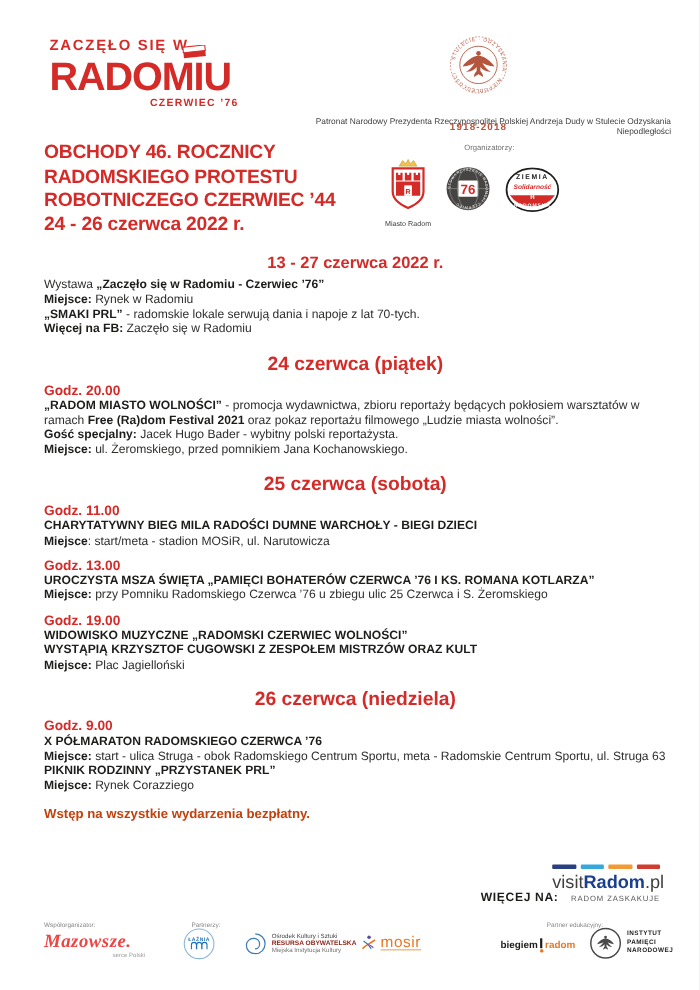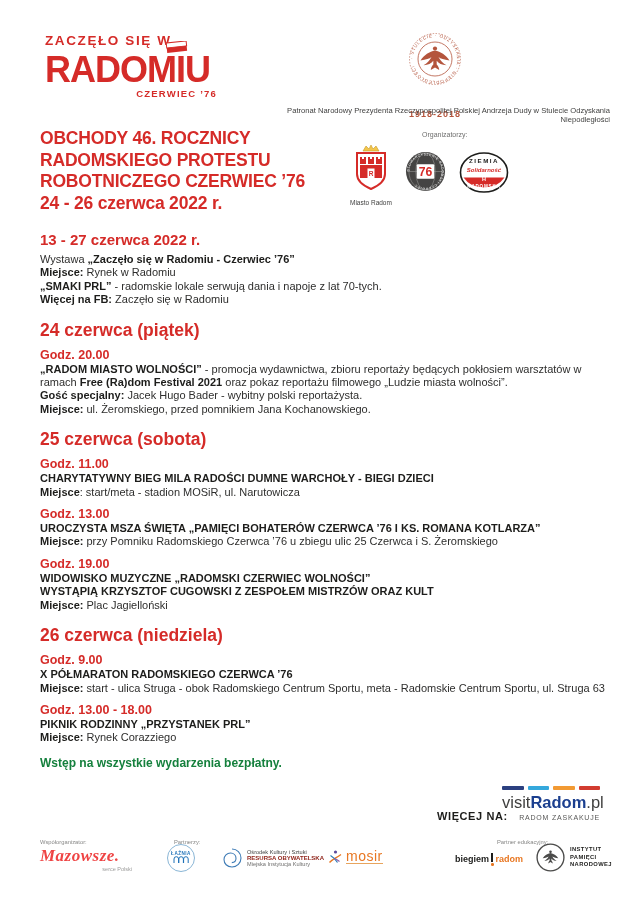--- a/index.html
+++ b/index.html
@@ -25,27 +25,27 @@
 
   
   .organizers{position:absolute;left:350px;top:131px;width:200px;}
   .org-label{font-size:7px;color:#6e6e6d;margin-left:72px;}
   .org-row{display:flex;align-items:flex-start;gap:13px;margin-top:6px;}
   .org-item{text-align:center;}
   .org-caption{font-size:6.5px;color:#3f3f3e;margin-top:3px;}
 
   
   .schedule{position:absolute;left:40px;top:231px;width:566px;}
-  .sec-head{color:#d52b28;font-weight:bold;font-size:15px;line-height:17px;margin:16px 0 5px;}
+  .sec-head{color:#d52b28;font-weight:bold;font-size:15px;line-height:17px;margin:16px 0 5px;text-align:center;}
   .sec-head.day{font-size:17.5px;line-height:20px;margin:13px 0 3px;}
   .sec-head:first-child{margin-top:0;}
   .ev-time{color:#d52b28;font-weight:bold;font-size:12.5px;line-height:14px;margin:8px 0 1px;}
   .ev-line{font-size:11px;line-height:13.4px;color:#2e2e2d;}
   .ev-line .b{font-weight:bold;color:#1d1d1b;}
-  .free-note{font-weight:bold;font-size:12px;color:#15803d;margin-top:11px;}
+  .free-note{font-weight:bold;font-size:12px;color:#c2410c;margin-top:11px;}
 
   
   .more-label{position:absolute;left:437px;top:810px;font-size:11px;font-weight:bold;letter-spacing:0.6px;}
   .visit{position:absolute;left:502px;top:786px;width:98px;}
   .visit-bars{display:flex;gap:4px;}
   .visit-bars div{height:4px;flex:1;border-radius:1px;}
   .visit-text{font-size:16.5px;color:#3f3f3e;margin-top:3px;white-space:nowrap;}
   .visit-text .vr{font-weight:bold;color:#1b3f8f;}
   .visit-tag{font-size:7px;color:#575756;letter-spacing:0.8px;text-align:right;margin-top:2px;}
 
@@ -105,21 +105,21 @@
       </g>
     </svg>
     <div class="seal-years">1918-2018</div>
   </div>
 
   <div class="patronage">Patronat Narodowy Prezydenta Rzeczypospolitej Polskiej Andrzeja Dudy w Stulecie Odzyskania Niepodległości</div>
 
   <div class="title">
     <div>OBCHODY 46. ROCZNICY</div>
     <div>RADOMSKIEGO PROTESTU</div>
-    <div>ROBOTNICZEGO CZERWIEC ’76</div>
+    <div>ROBOTNICZEGO CZERWIEC ’44</div>
     <div>24 - 26 czerwca 2022 r.</div>
   </div>
 
   <div class="organizers">
     <div class="org-label">Organizatorzy:</div>
     <div class="org-row">
       <div class="org-item">
         <svg width="38" height="48" viewBox="0 0 38 48">
           <path d="M11 7 l3-5 3 3 2-4 2 4 3-3 3 5 z" fill="#f3c64b" stroke="#c79a2a" stroke-width="0.6"></path>
           <path d="M5 9 h28 v21 c0 8-7 12-14 15 c-7-3-14-7-14-15 z" fill="#fff" stroke="#d52b28" stroke-width="2"></path>
@@ -175,21 +175,20 @@
       <div class="ev-line"><span class="b">UROCZYSTA MSZA ŚWIĘTA „PAMIĘCI BOHATERÓW CZERWCA ’76 I KS. ROMANA KOTLARZA”</span></div>
       <div class="ev-line"><span class="b">Miejsce:</span><span> przy Pomniku Radomskiego Czerwca ’76 u zbiegu ulic 25 Czerwca i S. Żeromskiego</span></div>
       <div class="ev-time">Godz. 19.00</div>
       <div class="ev-line"><span class="b">WIDOWISKO MUZYCZNE „RADOMSKI CZERWIEC WOLNOŚCI”</span></div>
       <div class="ev-line"><span class="b">WYSTĄPIĄ KRZYSZTOF CUGOWSKI Z ZESPOŁEM MISTRZÓW ORAZ KULT</span></div>
       <div class="ev-line"><span class="b">Miejsce:</span><span> Plac Jagielloński</span></div>
       <div class="sec-head day">26 czerwca (niedziela)</div>
       <div class="ev-time">Godz. 9.00</div>
       <div class="ev-line"><span class="b">X PÓŁMARATON RADOMSKIEGO CZERWCA ’76</span></div>
       <div class="ev-line"><span class="b">Miejsce:</span><span> start - ulica Struga - obok Radomskiego Centrum Sportu, meta - Radomskie Centrum Sportu, ul. Struga 63</span></div>
-      <div class="ev-time">Godz. 13.00 - 18.00</div>
       <div class="ev-line"><span class="b">PIKNIK RODZINNY „PRZYSTANEK PRL”</span></div>
       <div class="ev-line"><span class="b">Miejsce:</span><span> Rynek Corazziego</span></div>
       <div class="free-note">Wstęp na wszystkie wydarzenia bezpłatny.</div>
     </div>
 
   <div class="more-label">WIĘCEJ NA:</div>
   <div class="visit">
     <div class="visit-bars">
       <div style="background: rgb(43, 64, 128);"></div>
         <div style="background: rgb(53, 168, 220);"></div>

